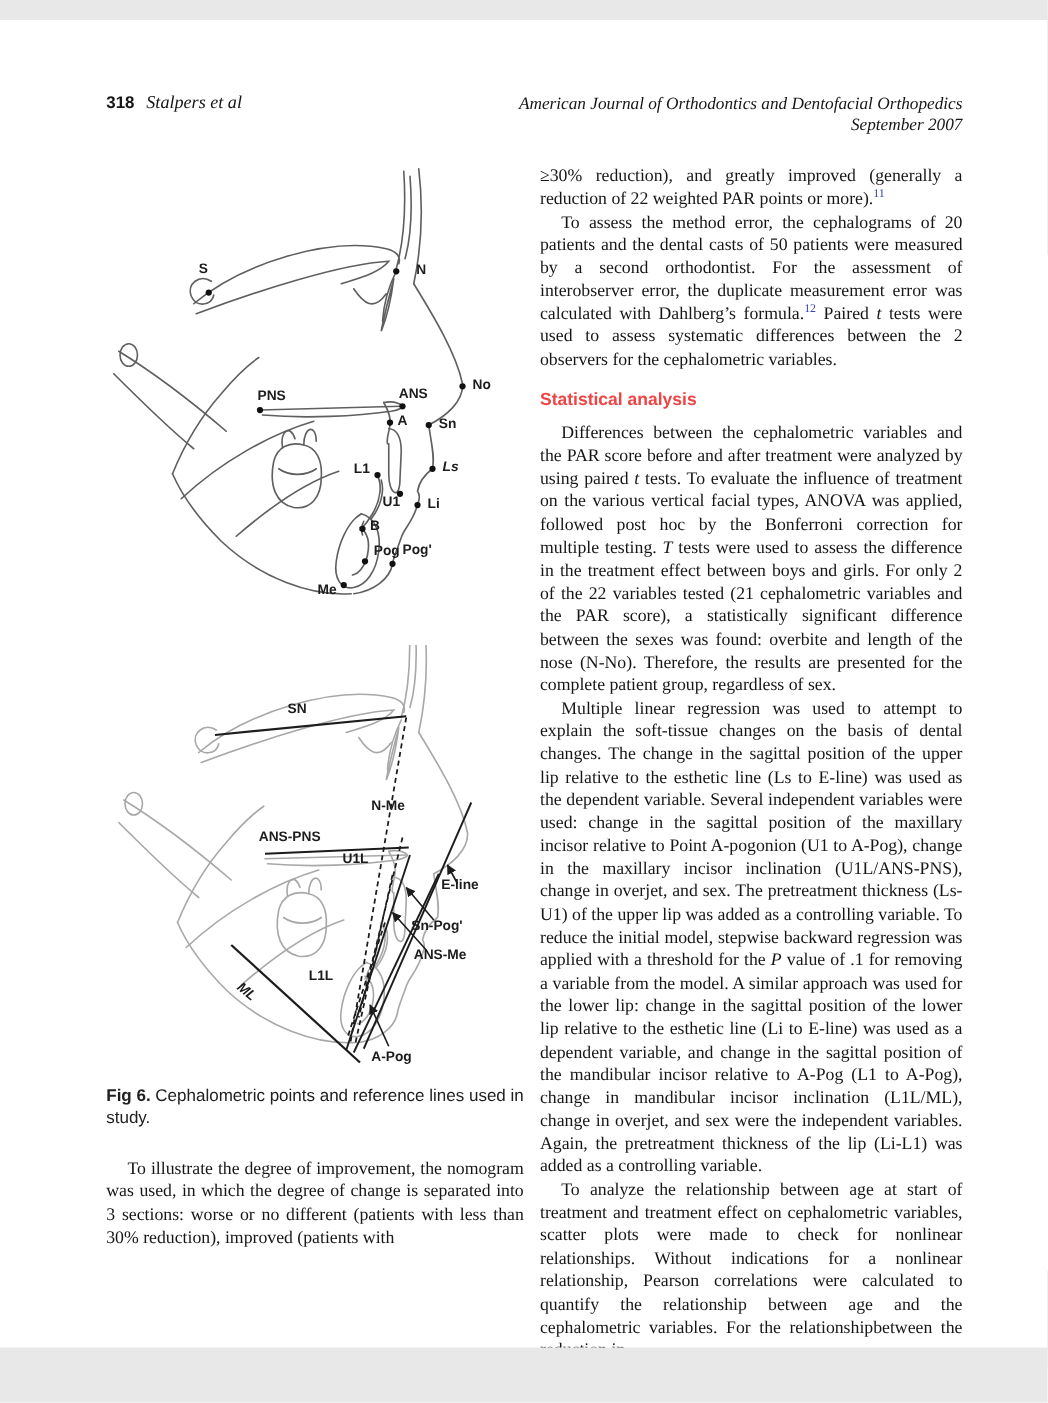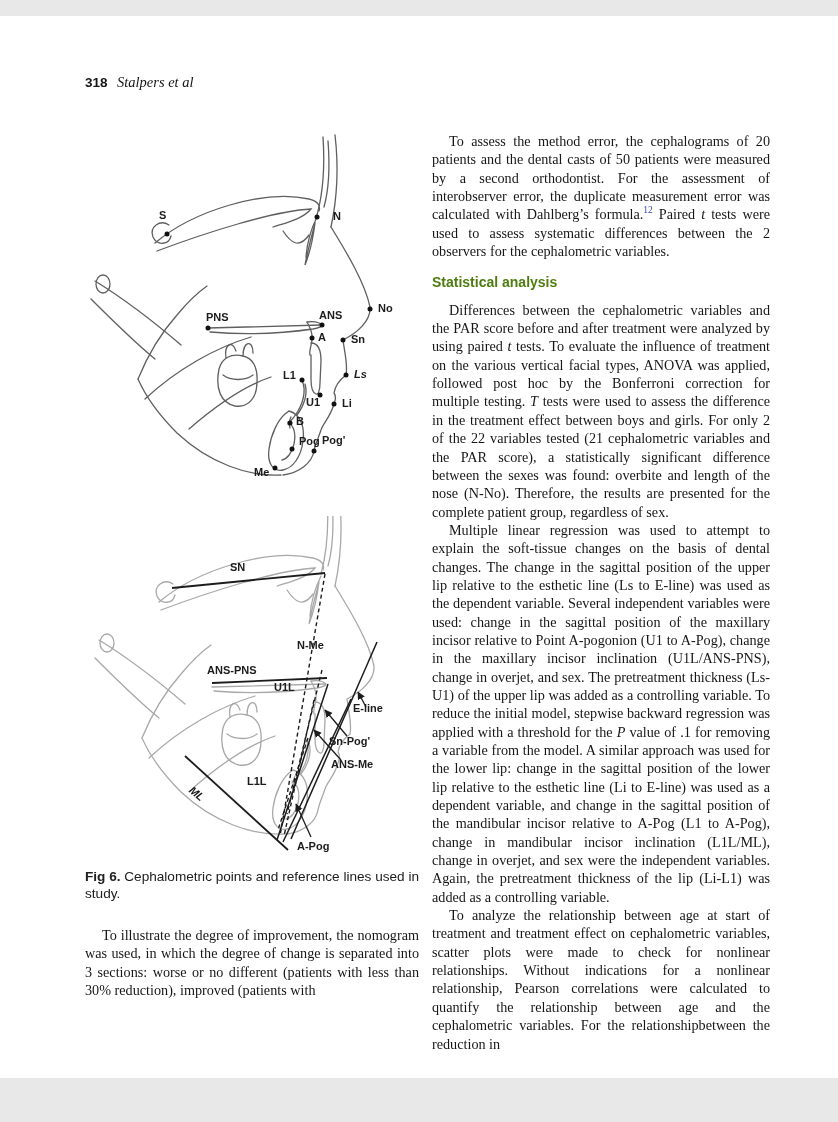--- a/index.html
+++ b/index.html
@@ -24,32 +24,36 @@
   .caption{position:absolute;left:85px;top:852px;width:334px;font-family:"Liberation Sans",sans-serif;
         font-size:13.6px;line-height:17.4px;color:#202020;}
   .caption b{font-weight:bold;}
   
   .col{position:absolute;font-size:14.2px;line-height:18.35px;text-align:justify;}
   .col p{margin:0;}
   .col p.ind{text-indent:17px;}
   .lc-text{left:85px;top:910px;width:334px;}
   .rc-text{left:432px;top:116px;width:338px;}
   .rc-text h3{font-family:"Liberation Sans",sans-serif;font-size:14px;font-weight:bold;
-        margin:13px 0 9px 0;text-align:left;color:#4d7c0f;}
+        margin:13px 0 9px 0;text-align:left;color:#ef4444;}
   sup.ref{font-size:9.5px;color:#3642b8;line-height:0;}
 </style>
 </head>
 <body>
 
 <div class="page">
 
   <div class="hdr">
     <div class="hdr-left">
       <span class="hdr-pg">318</span>
       <span class="hdr-authors">Stalpers et al</span>
+    </div>
+    <div class="hdr-right">
+      <div>American Journal of Orthodontics and Dentofacial Orthopedics</div>
+      <div>September 2007</div>
     </div>
   </div>
 
   <svg width="0" height="0" style="position:absolute" aria-hidden="true">
     <defs>
       <g id="ceph-tracing" fill="none" stroke="currentColor" stroke-width="1.3" stroke-linecap="round">
         <path d="M70,112 C108,80 178,58 224,68 C232,70 236,74 234,80"></path>
         <path d="M72,120 C120,102 188,80 226,78 C218,88 200,92 188,96"></path>
         <path d="M84,94 c-9,-6 -20,2 -16,12 c4,9 16,8 18,-1"></path>
         <path d="M238,6 C240,36 238,62 232,84"></path>
@@ -165,20 +169,21 @@
   <div class="caption">
     <b>Fig 6.</b>
     <span>Cephalometric points and reference lines used in study.</span>
   </div>
 
   <div class="col lc-text">
     <p class="ind"><span>To illustrate the degree of improvement, the nomogram was used, in which the degree of change is separated into 3 sections: worse or no different (patients with less than 30% reduction), improved (patients with</span></p>
   </div>
 
   <div class="col rc-text">
+    <p><span>≥30% reduction), and greatly improved (generally a reduction of 22 weighted PAR points or more).</span><sup class="ref">11</sup></p>
     <p class="ind"><span>To assess the method error, the cephalograms of 20 patients and the dental casts of 50 patients were measured by a second orthodontist. For the assessment of interobserver error, the duplicate measurement error was calculated with Dahlberg’s formula.</span><sup class="ref">12</sup><span> Paired </span><i>t</i><span> tests were used to assess systematic differences between the 2 observers for the cephalometric variables.</span></p>
     <h3>Statistical analysis</h3>
     <p class="ind"><span>Differences between the cephalometric variables and the PAR score before and after treatment were analyzed by using paired </span><i>t</i><span> tests. To evaluate the influence of treatment on the various vertical facial types, ANOVA was applied, followed post hoc by the Bonferroni correction for multiple testing. </span><i>T</i><span> tests were used to assess the difference in the treatment effect between boys and girls. For only 2 of the 22 variables tested (21 cephalometric variables and the PAR score), a statistically significant difference between the sexes was found: overbite and length of the nose (N-No). Therefore, the results are presented for the complete patient group, regardless of sex.</span></p>
     <p class="ind"><span>Multiple linear regression was used to attempt to explain the soft-tissue changes on the basis of dental changes. The change in the sagittal position of the upper lip relative to the esthetic line (Ls to E-line) was used as the dependent variable. Several independent variables were used: change in the sagittal position of the maxillary incisor relative to Point A-pogonion (U1 to A-Pog), change in the maxillary incisor inclination (U1L/ANS-PNS), change in overjet, and sex. The pretreatment thickness (Ls-U1) of the upper lip was added as a controlling variable. To reduce the initial model, stepwise backward regression was applied with a threshold for the </span><i>P</i><span> value of .1 for removing a variable from the model. A similar approach was used for the lower lip: change in the sagittal position of the lower lip relative to the esthetic line (Li to E-line) was used as a dependent variable, and change in the sagittal position of the mandibular incisor relative to A-Pog (L1 to A-Pog), change in mandibular incisor inclination (L1L/ML), change in overjet, and sex were the independent variables. Again, the pretreatment thickness of the lip (Li-L1) was added as a controlling variable.</span></p>
     <p class="ind"><span>To analyze the relationship between age at start of treatment and treatment effect on cephalometric variables, scatter plots were made to check for nonlinear relationships. Without indications for a nonlinear relationship, Pearson correlations were calculated to quantify the relationship between age and the cephalometric variables. For the relationshipbetween the reduction in</span></p>
   </div>
 
 </div>
 
 </body></html>

